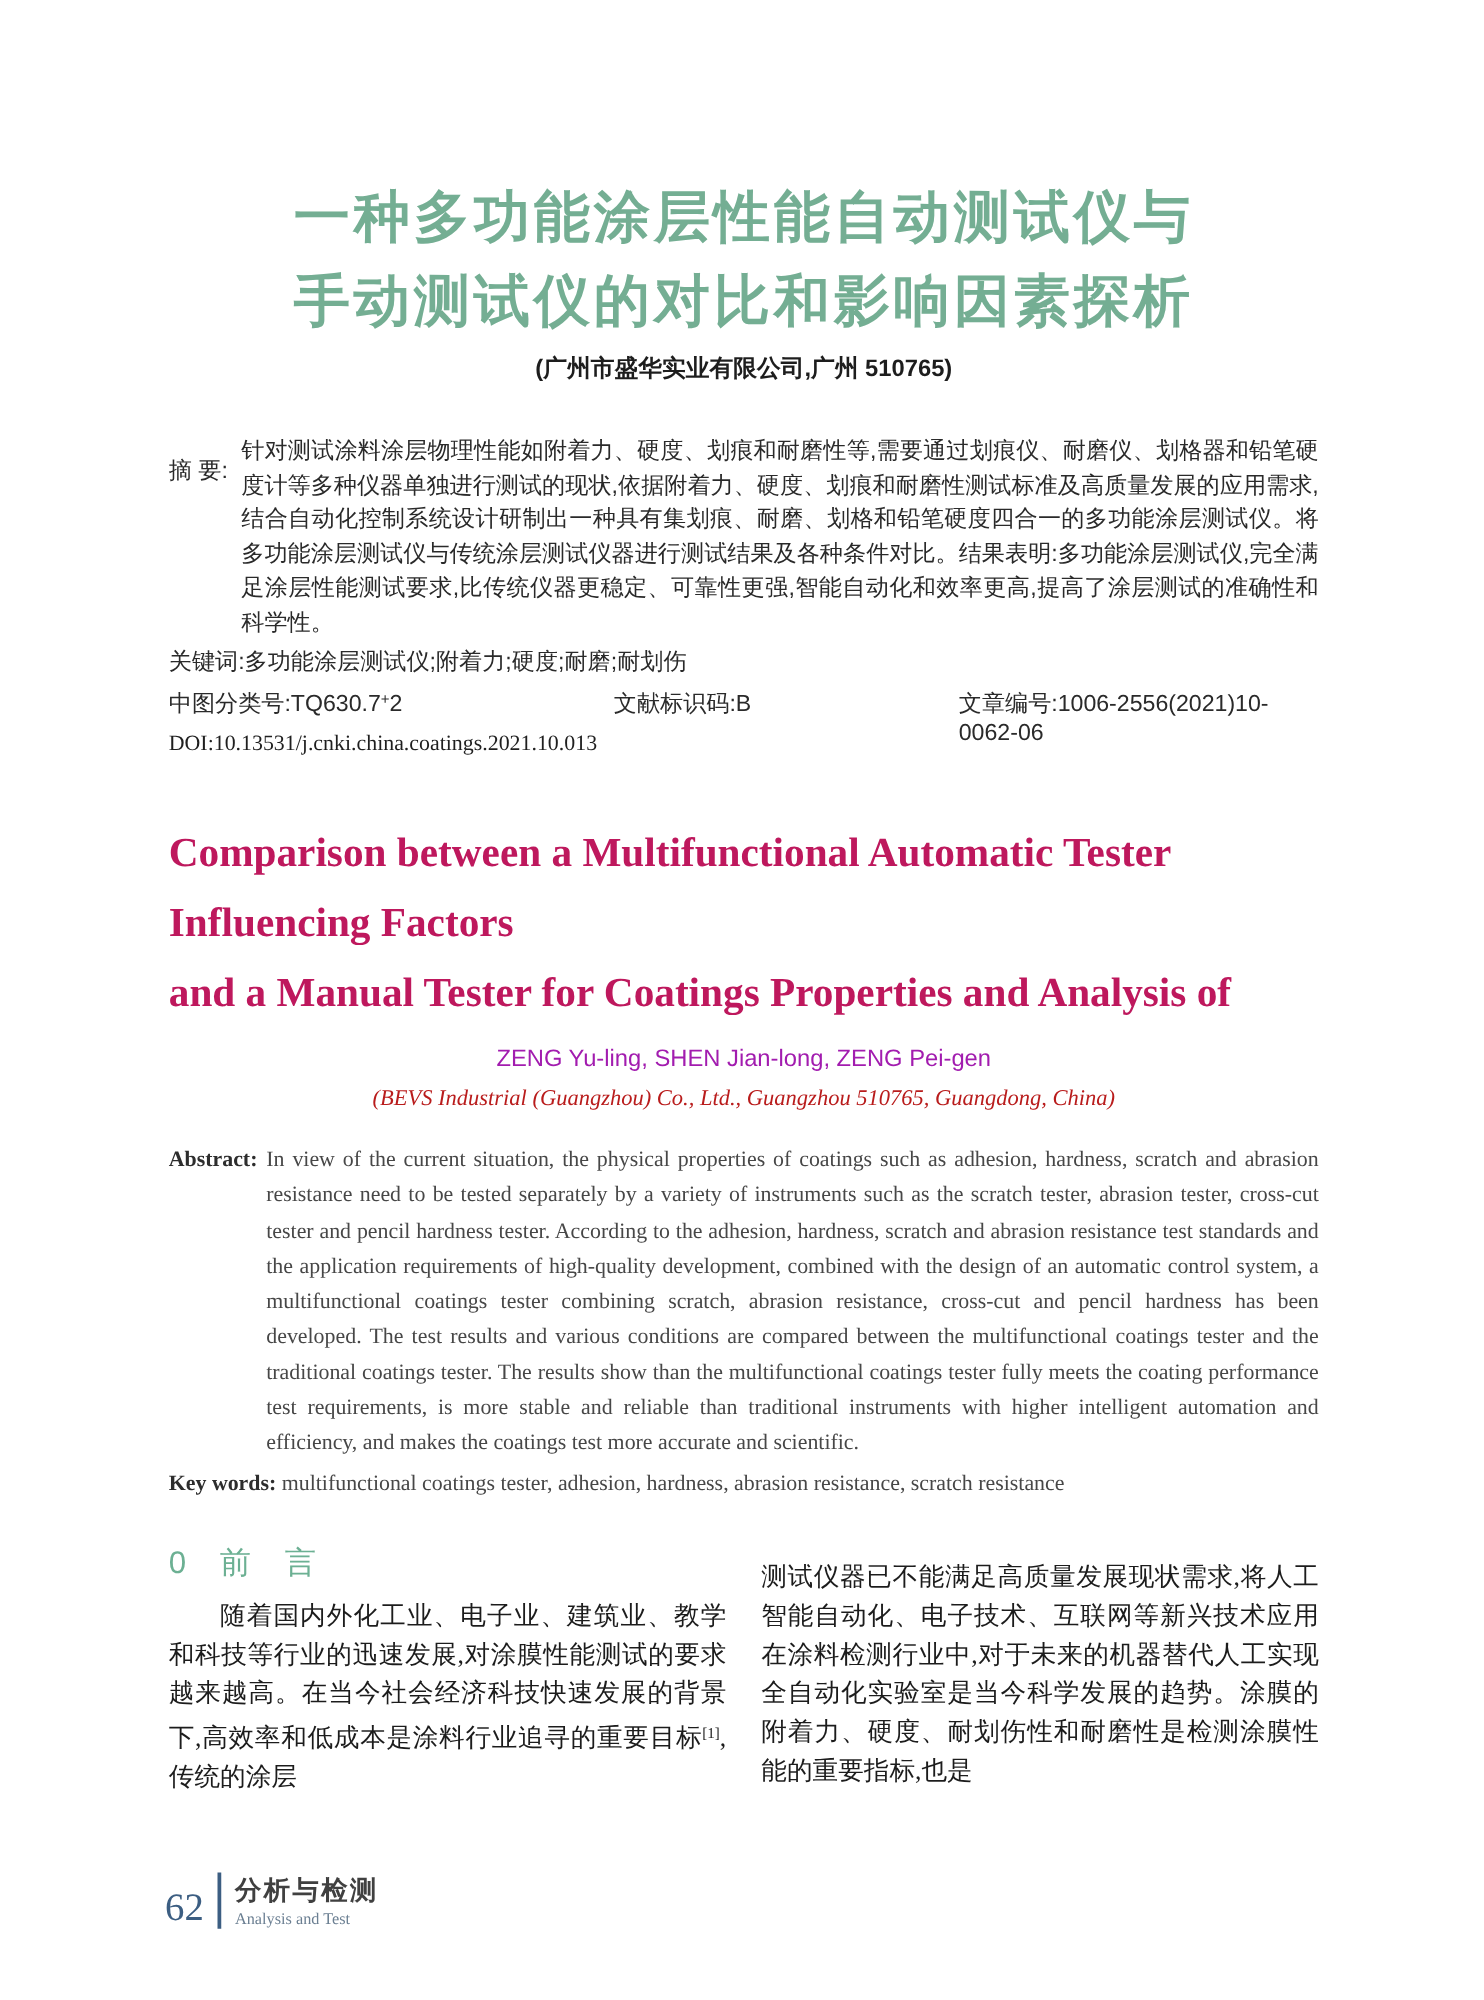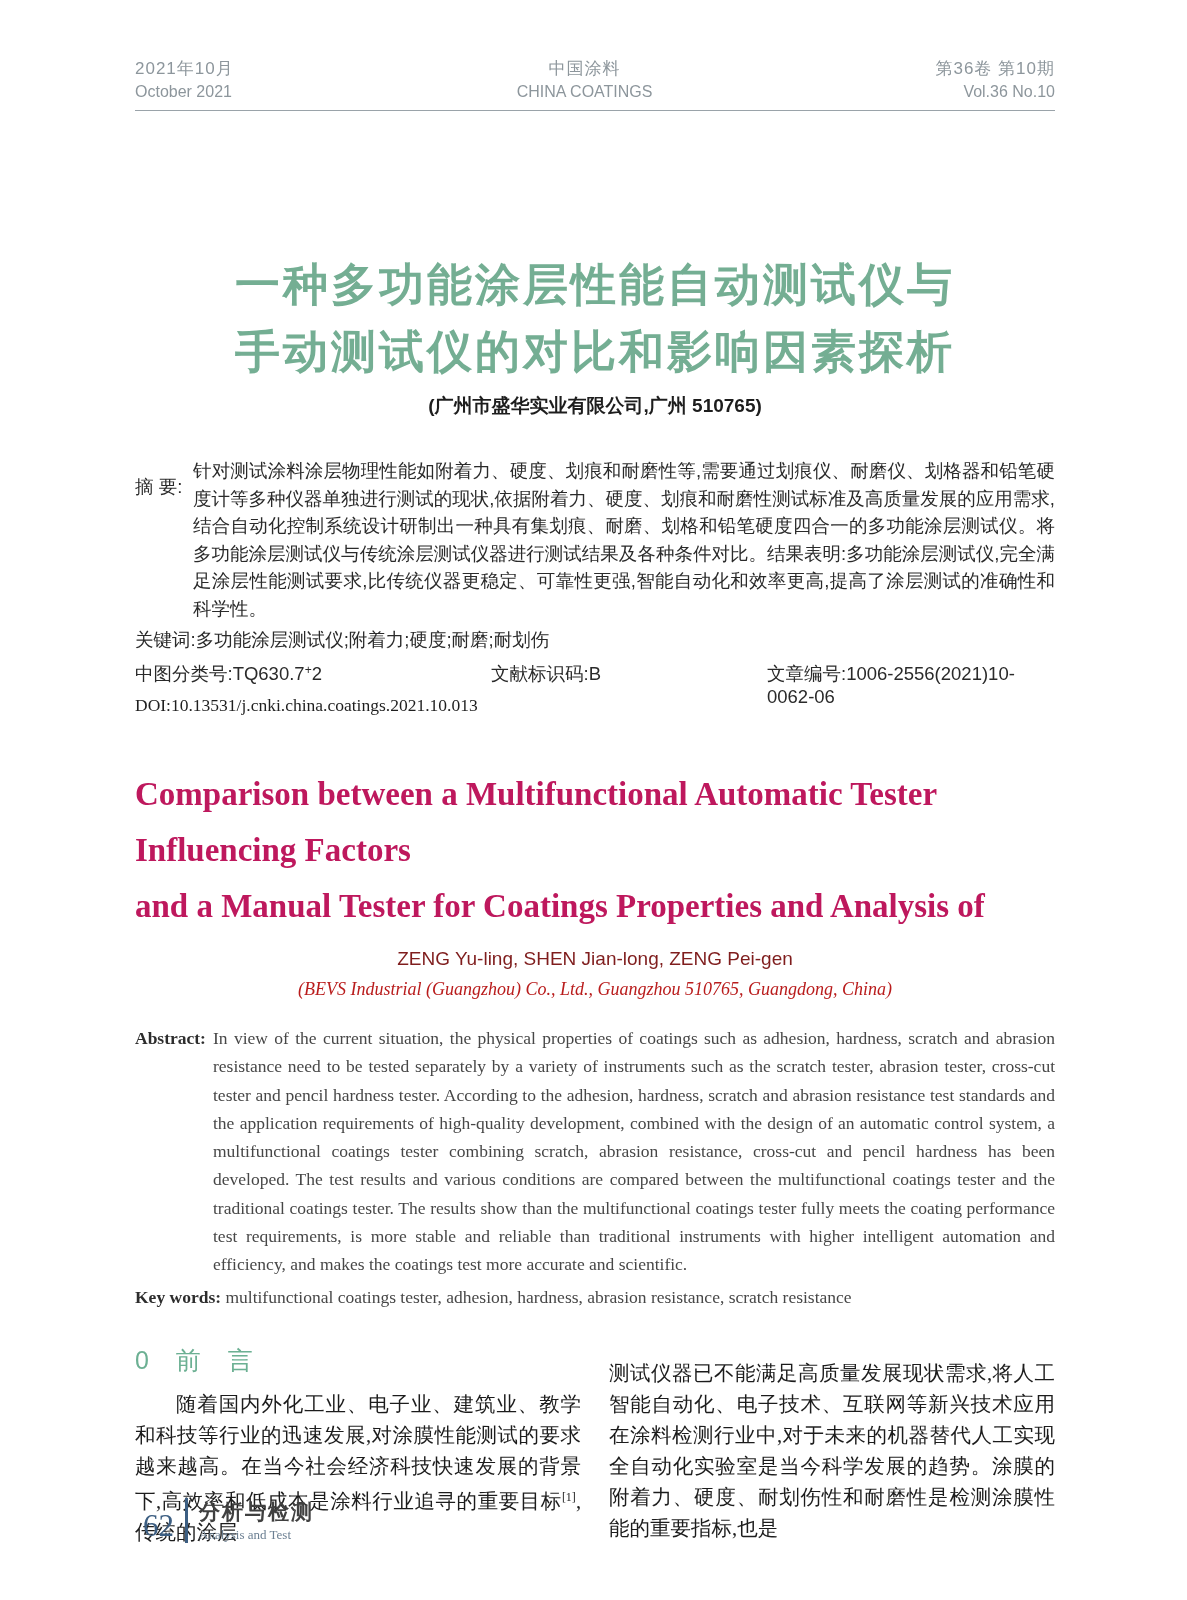--- a/index.html
+++ b/index.html
@@ -58,21 +58,21 @@
 
   
   .title-en{
     margin-top:50px;
     text-align:left;
     font-family:"Liberation Serif","DejaVu Serif",serif;
     font-weight:bold;
     font-size:33px;line-height:56px;
     color:#be185d;
   }
-  .authors-en{margin-top:14px;text-align:center;font-size:19px;color:#7f1d1d;}
+  .authors-en{margin-top:14px;text-align:center;font-size:19px;color:#a21caf;}
   .affil-en{
     margin-top:9px;text-align:center;
     font-family:"Liberation Serif","DejaVu Serif",serif;
     font-style:italic;font-size:18px;color:#b91c1c;
   }
 
   
   .abstract-en{
     margin-top:24px;
     position:relative;
@@ -103,53 +103,39 @@
     font-size:20.5px;line-height:31px;
     text-align:justify;color:#1c1c1c;
     margin:0;
   }
   .indent{text-indent:2em;}
   .col-right{padding-top:16px;}
   sup.ref{font-size:12px;vertical-align:7px;}
 
   
   .pfooter{
-    position:absolute;left:143px;top:1498px;
+    position:absolute;left:132px;top:1498px;
     display:flex;align-items:center;gap:11px;
   }
   .pfooter .num{
     font-family:"Liberation Serif","DejaVu Serif",serif;
     font-size:31px;color:#3c5e82;line-height:1;
     padding-top:10px;
   }
   .pfooter .bar{width:3px;height:45px;background:#3c5e82;}
   .pfooter .names{display:flex;flex-direction:column;gap:1px;}
   .pfooter .zh{font-size:21px;font-weight:bold;color:#404040;letter-spacing:2px;}
   .pfooter .en{font-family:"Liberation Serif","DejaVu Serif",serif;font-size:13px;color:#6b7f92;}
 </style>
 </head>
 <body>
 
 <div class="page">
   <div class="content">
 
-    <div class="jheader">
-      <div class="col">
-        <span class="zh">2021年10月</span>
-        <span class="en">October 2021</span>
-      </div>
-      <div class="col c">
-        <span class="zh">中国涂料</span>
-        <span class="en">CHINA COATINGS</span>
-      </div>
-      <div class="col r">
-        <span class="zh">第36卷 第10期</span>
-        <span class="en">Vol.36  No.10</span>
-      </div>
-    </div>
 
     <div class="title-zh">
       <div>一种多功能涂层性能自动测试仪与</div>
       <div>手动测试仪的对比和影响因素探析</div>
     </div>
     <div class="affil-zh">(广州市盛华实业有限公司,广州 510765)</div>
 
     <div class="abstract-zh">
       <span class="lbl">摘 要:</span>
       <span>针对测试涂料涂层物理性能如附着力、硬度、划痕和耐磨性等,需要通过划痕仪、耐磨仪、划格器和铅笔硬度计等多种仪器单独进行测试的现状,依据附着力、硬度、划痕和耐磨性测试标准及高质量发展的应用需求,结合自动化控制系统设计研制出一种具有集划痕、耐磨、划格和铅笔硬度四合一的多功能涂层测试仪。将多功能涂层测试仪与传统涂层测试仪器进行测试结果及各种条件对比。结果表明:多功能涂层测试仪,完全满足涂层性能测试要求,比传统仪器更稳定、可靠性更强,智能自动化和效率更高,提高了涂层测试的准确性和科学性。</span>

